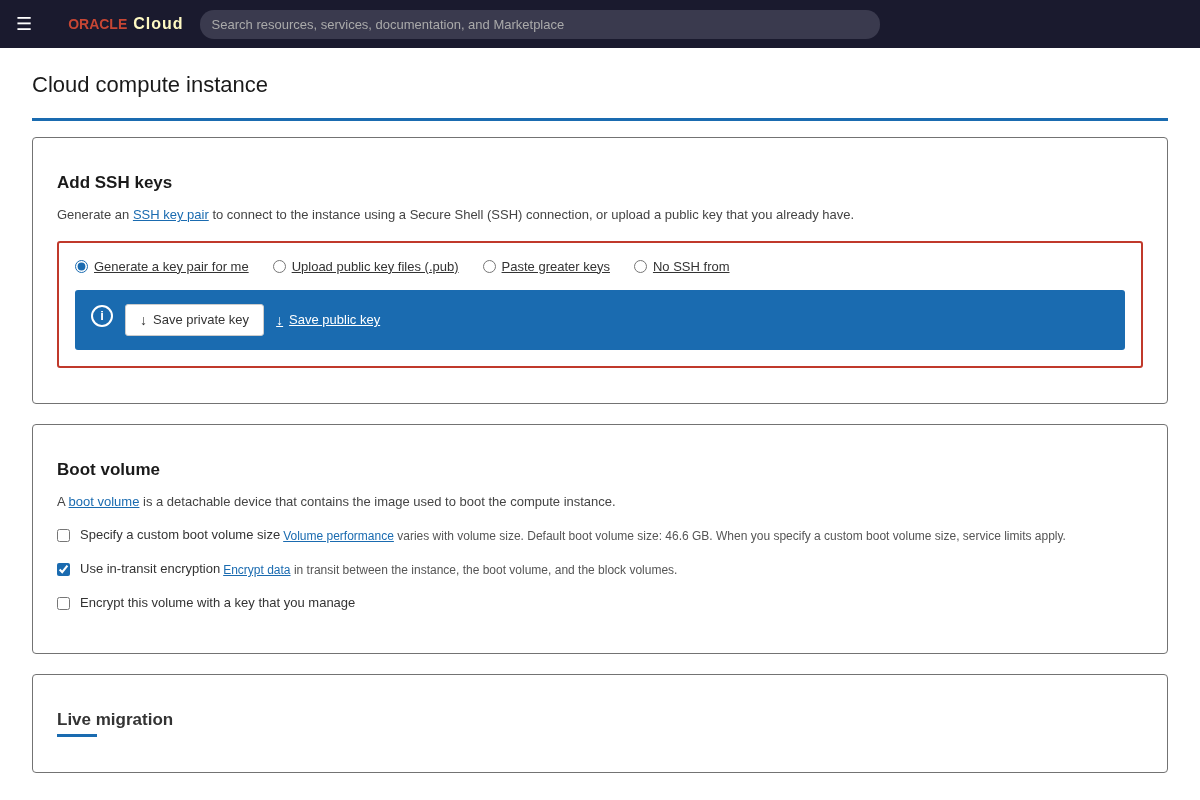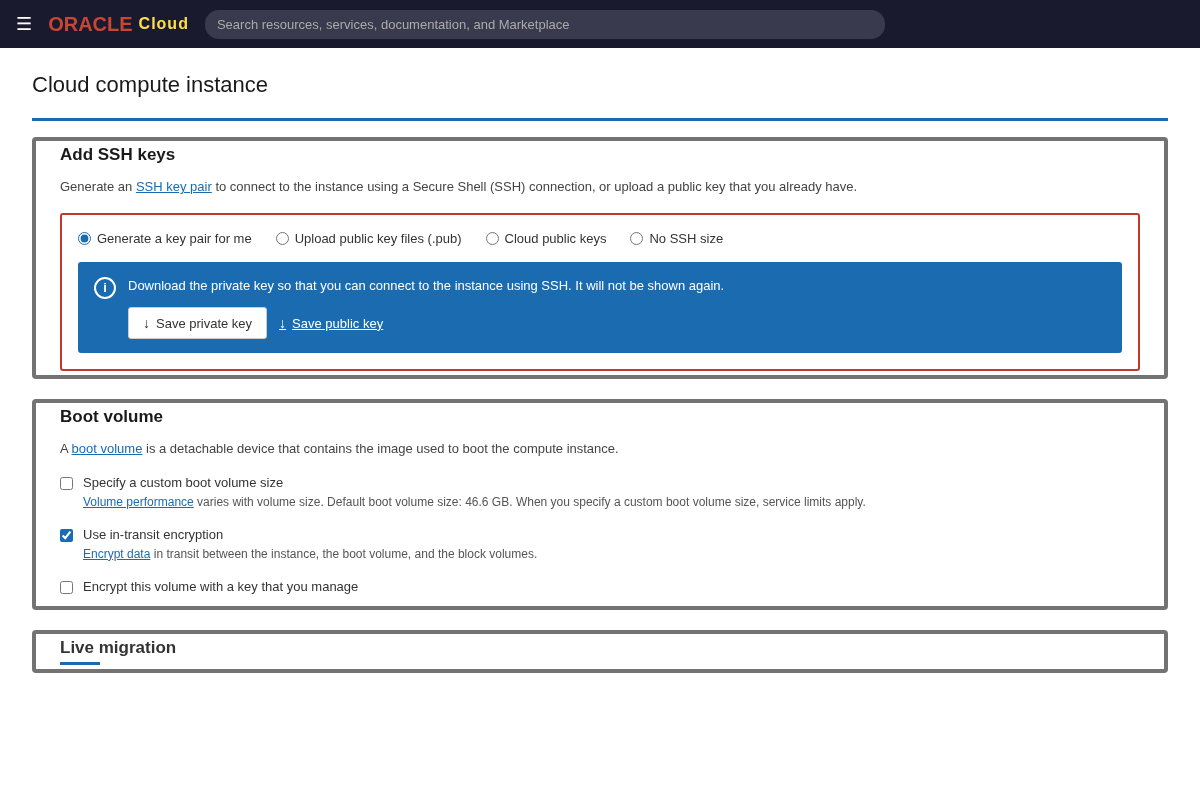--- a/index.html
+++ b/index.html
@@ -18,29 +18,30 @@
       color: #fff;
       font-size: 18px;
       cursor: pointer;
     }
     .topbar-logo {
       display: flex;
       align-items: center;
       gap: 6px;
     }
     .topbar-logo-text {
-      color: #fde047;
+      color: #fef9c3;
       font-size: 16px;
       font-weight: bold;
       letter-spacing: 1px;
     }
     .topbar-logo-oracle {
       color: #c74634;
       font-weight: bold;
-      font-size: 20px;
+      font-size: 14px;
+      margin-left: 20px;
     }
     .topbar-search {
       flex: 1;
       max-width: 680px;
       background: #3a3a4e;
       border: none;
       border-radius: 14px;
       padding: 7px 12px;
       color: #ccc;
       font-size: 13px;
@@ -58,24 +59,24 @@
     .page-title {
       font-size: 22px;
       font-weight: 400;
       color: #1a1a1a;
       margin-bottom: 20px;
     }
 
     
     .section-card {
       background: #fff;
-      border: 4px solid #737373;
+      border: 1px solid #737373;
       border-radius: 4px;
       margin-bottom: 20px;
-      padding: 4px 24px;
+      padding: 35px 24px;
     }
 
     .section-title {
       font-size: 17px;
       font-weight: 600;
       color: #1a1a1a;
       margin-bottom: 12px;
     }
 
     .section-description {
@@ -98,20 +99,21 @@
       padding: 16px;
     }
 
     
     .radio-group {
       display: flex;
       align-items: center;
       gap: 24px;
       margin-bottom: 16px;
       flex-wrap: wrap;
+      text-decoration: underline;
     }
 
     .radio-option {
       display: flex;
       align-items: center;
       gap: 6px;
       cursor: pointer;
       font-size: 13px;
       color: #333;
     }
@@ -201,21 +203,21 @@
     }
 
     .checkbox-row input[type="checkbox"] {
       margin-top: 2px;
       accent-color: #1a6bb0;
       cursor: pointer;
     }
 
     .checkbox-label-group {
       display: flex;
-      flex-direction: column;
+      flex-direction: row;
       gap: 3px;
     }
 
     .checkbox-label {
       font-size: 13px;
       color: #333;
     }
 
     .checkbox-description {
       font-size: 12px;
@@ -271,32 +273,31 @@
         <label class="radio-option">
           <input type="radio" name="ssh-key" checked="" style="">
           <span>Generate a key pair for me</span>
         </label>
         <label class="radio-option">
           <input type="radio" name="ssh-key" style="">
           <span>Upload public key files (.pub)</span>
         </label>
         <label class="radio-option">
           <input type="radio" name="ssh-key" style="">
-          <span>Cloud public keys</span>
+          <span>Paste greater keys</span>
         </label>
         <label class="radio-option">
           <input type="radio" name="ssh-key" style="">
-          <span>No SSH size</span>
+          <span>No SSH from</span>
         </label>
       </div>
 
       <div class="info-box">
         <div class="info-icon">i</div>
         <div class="info-box-content">
-          <div class="info-box-text">Download the private key so that you can connect to the instance using SSH. It will not be shown again.</div>
           <div class="btn-group">
             <button class="btn-outline">
               <span class="download-icon">↓</span>
               <span>Save private key</span>
             </button>
             <button class="btn-link">
               <span class="download-icon">↓</span>
               <span>Save public key</span>
             </button>
           </div>

